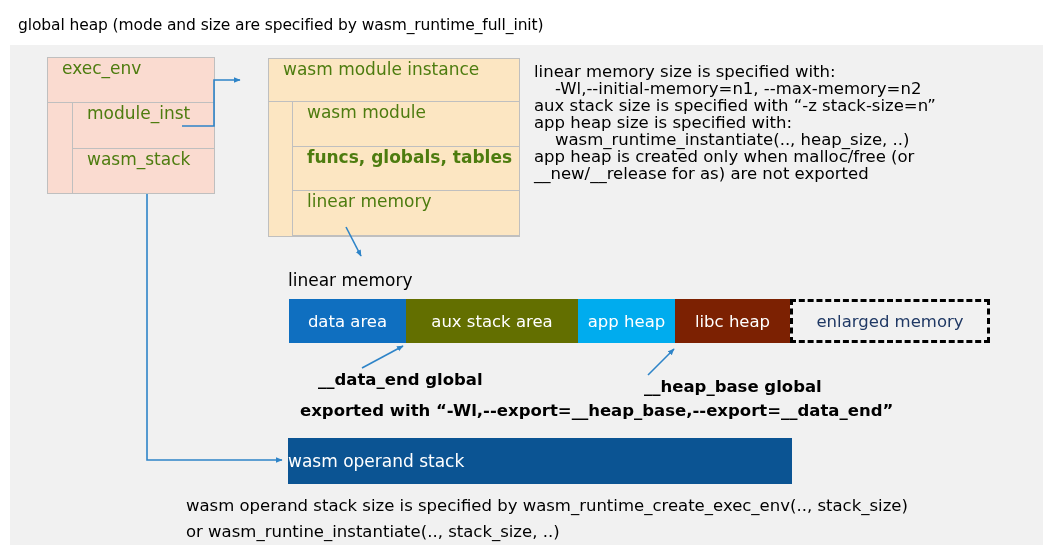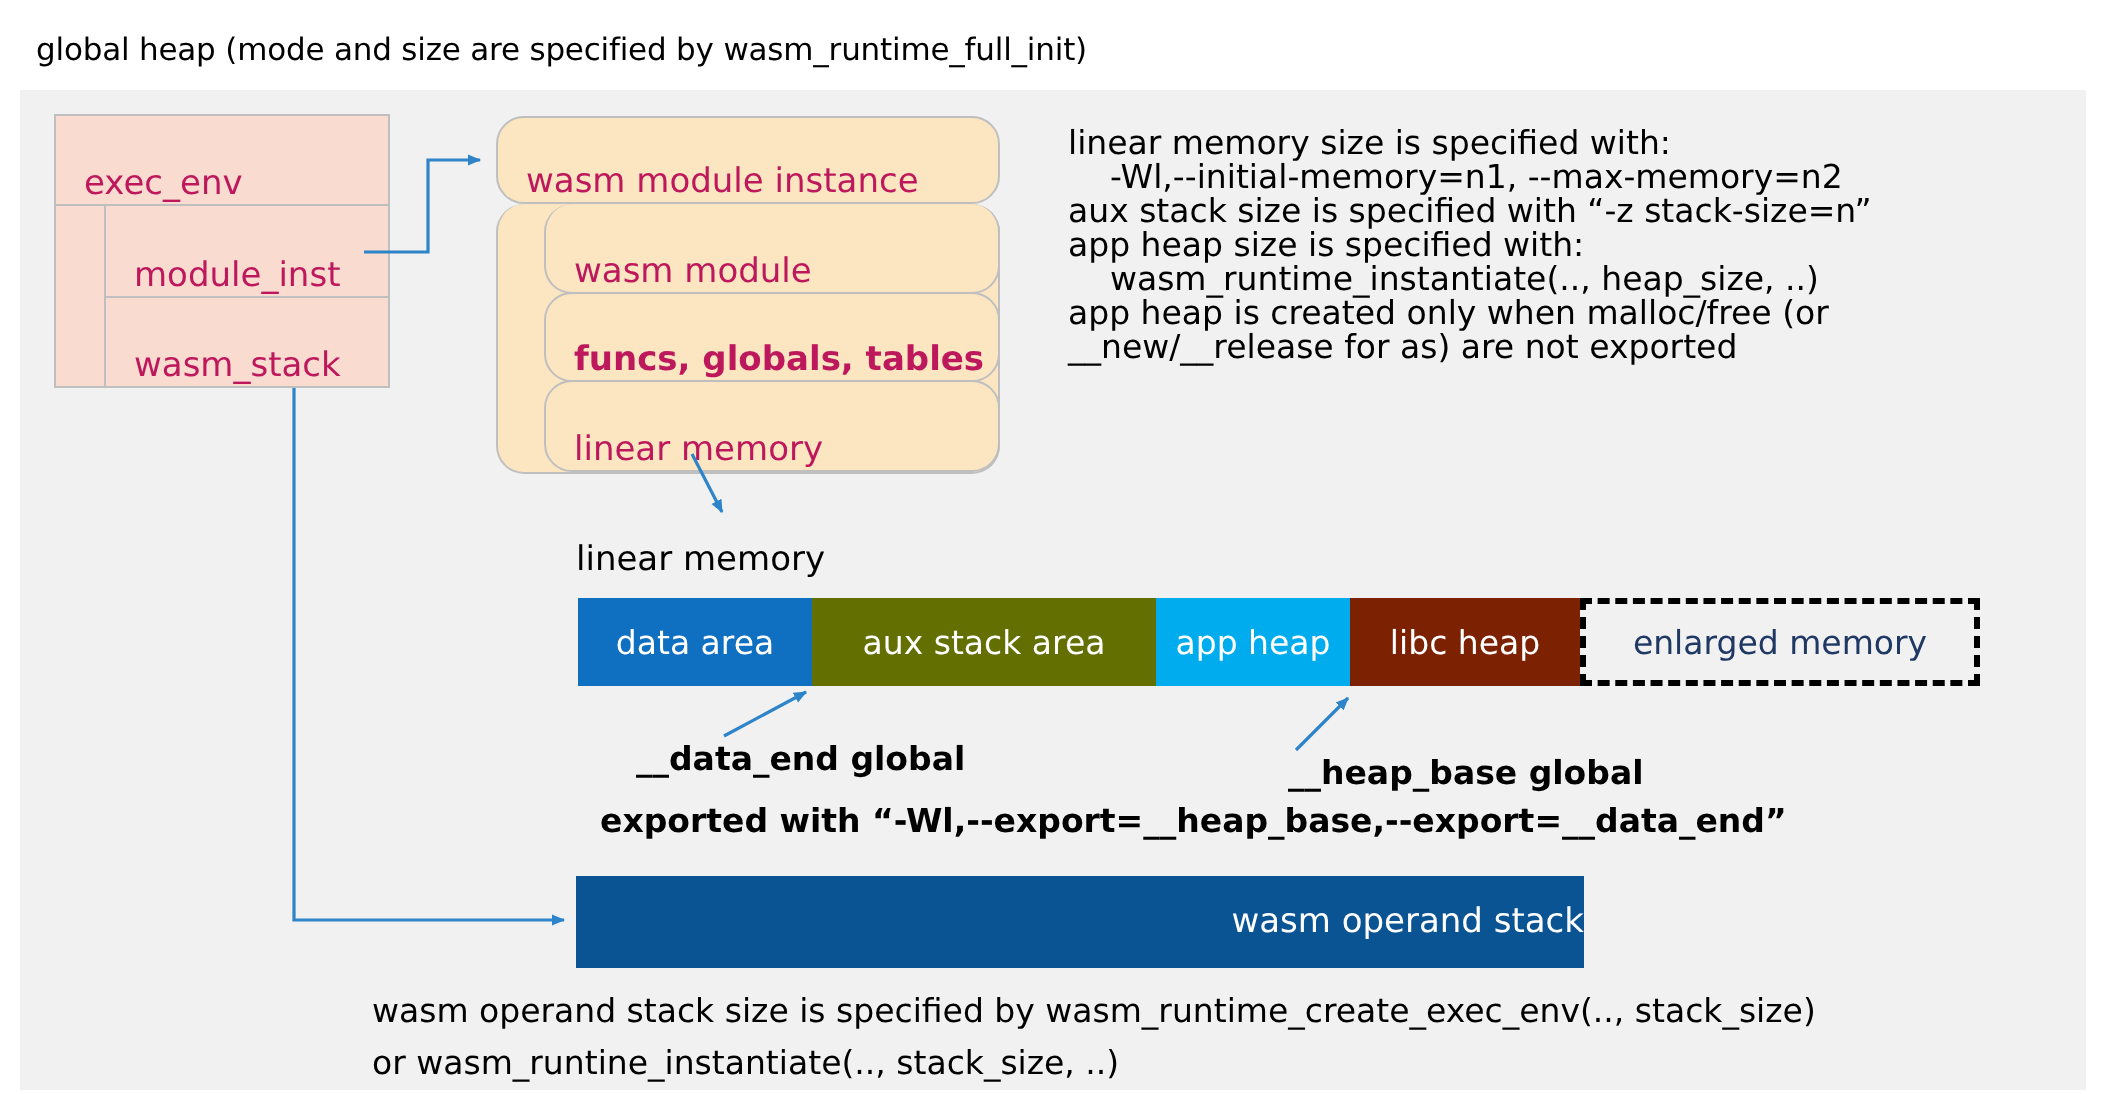--- a/index.html
+++ b/index.html
@@ -36,27 +36,28 @@
     width: 1033px;
     height: 500px;
     background: #f1f1f1;
   }
   
   .box {
     position: absolute;
     box-sizing: border-box;
     border: 1px solid #bfbfbf;
     display: flex;
-    align-items: flex-end;
+    align-items: flex-start;
     font-size: 17px;
-    color: #be185d;
-    white-space: nowrap;
+    color: #4d7c0f;
+    white-space: nowrap;
+    margin-left: 20px;
   }
   .pink { background: #fadbd0; }
-  .yellow { background: #fce6c2; border-radius: 14px; }
+  .yellow { background: #fce6c2; }
   .box .lbl { padding-left: 14px; }
 
   
   #exec-env-header {
     left: 27px; top: 45px; width: 168px; height: 46px;
   }
   #exec-env-gutter {
     left: 27px; top: 91px; width: 168px; height: 91px;
     border-top: none;
   }
@@ -142,21 +143,21 @@
   #anno-exported  { left: 300px; top: 389px; }
 
   
   #operand-stack-box {
     position: absolute;
     left: 288px; top: 426px;
     width: 504px; height: 46px;
     background: #0b5493;
     display: flex;
     align-items: center;
-    justify-content: flex-end;
+    justify-content: flex-start;
     font-size: 17px;
     color: #ffffff;
     white-space: nowrap;
   }
   #note-bottom {
     left: 186px; top: 481px;
     font-size: 16.5px;
     line-height: 26px;
   }
 

